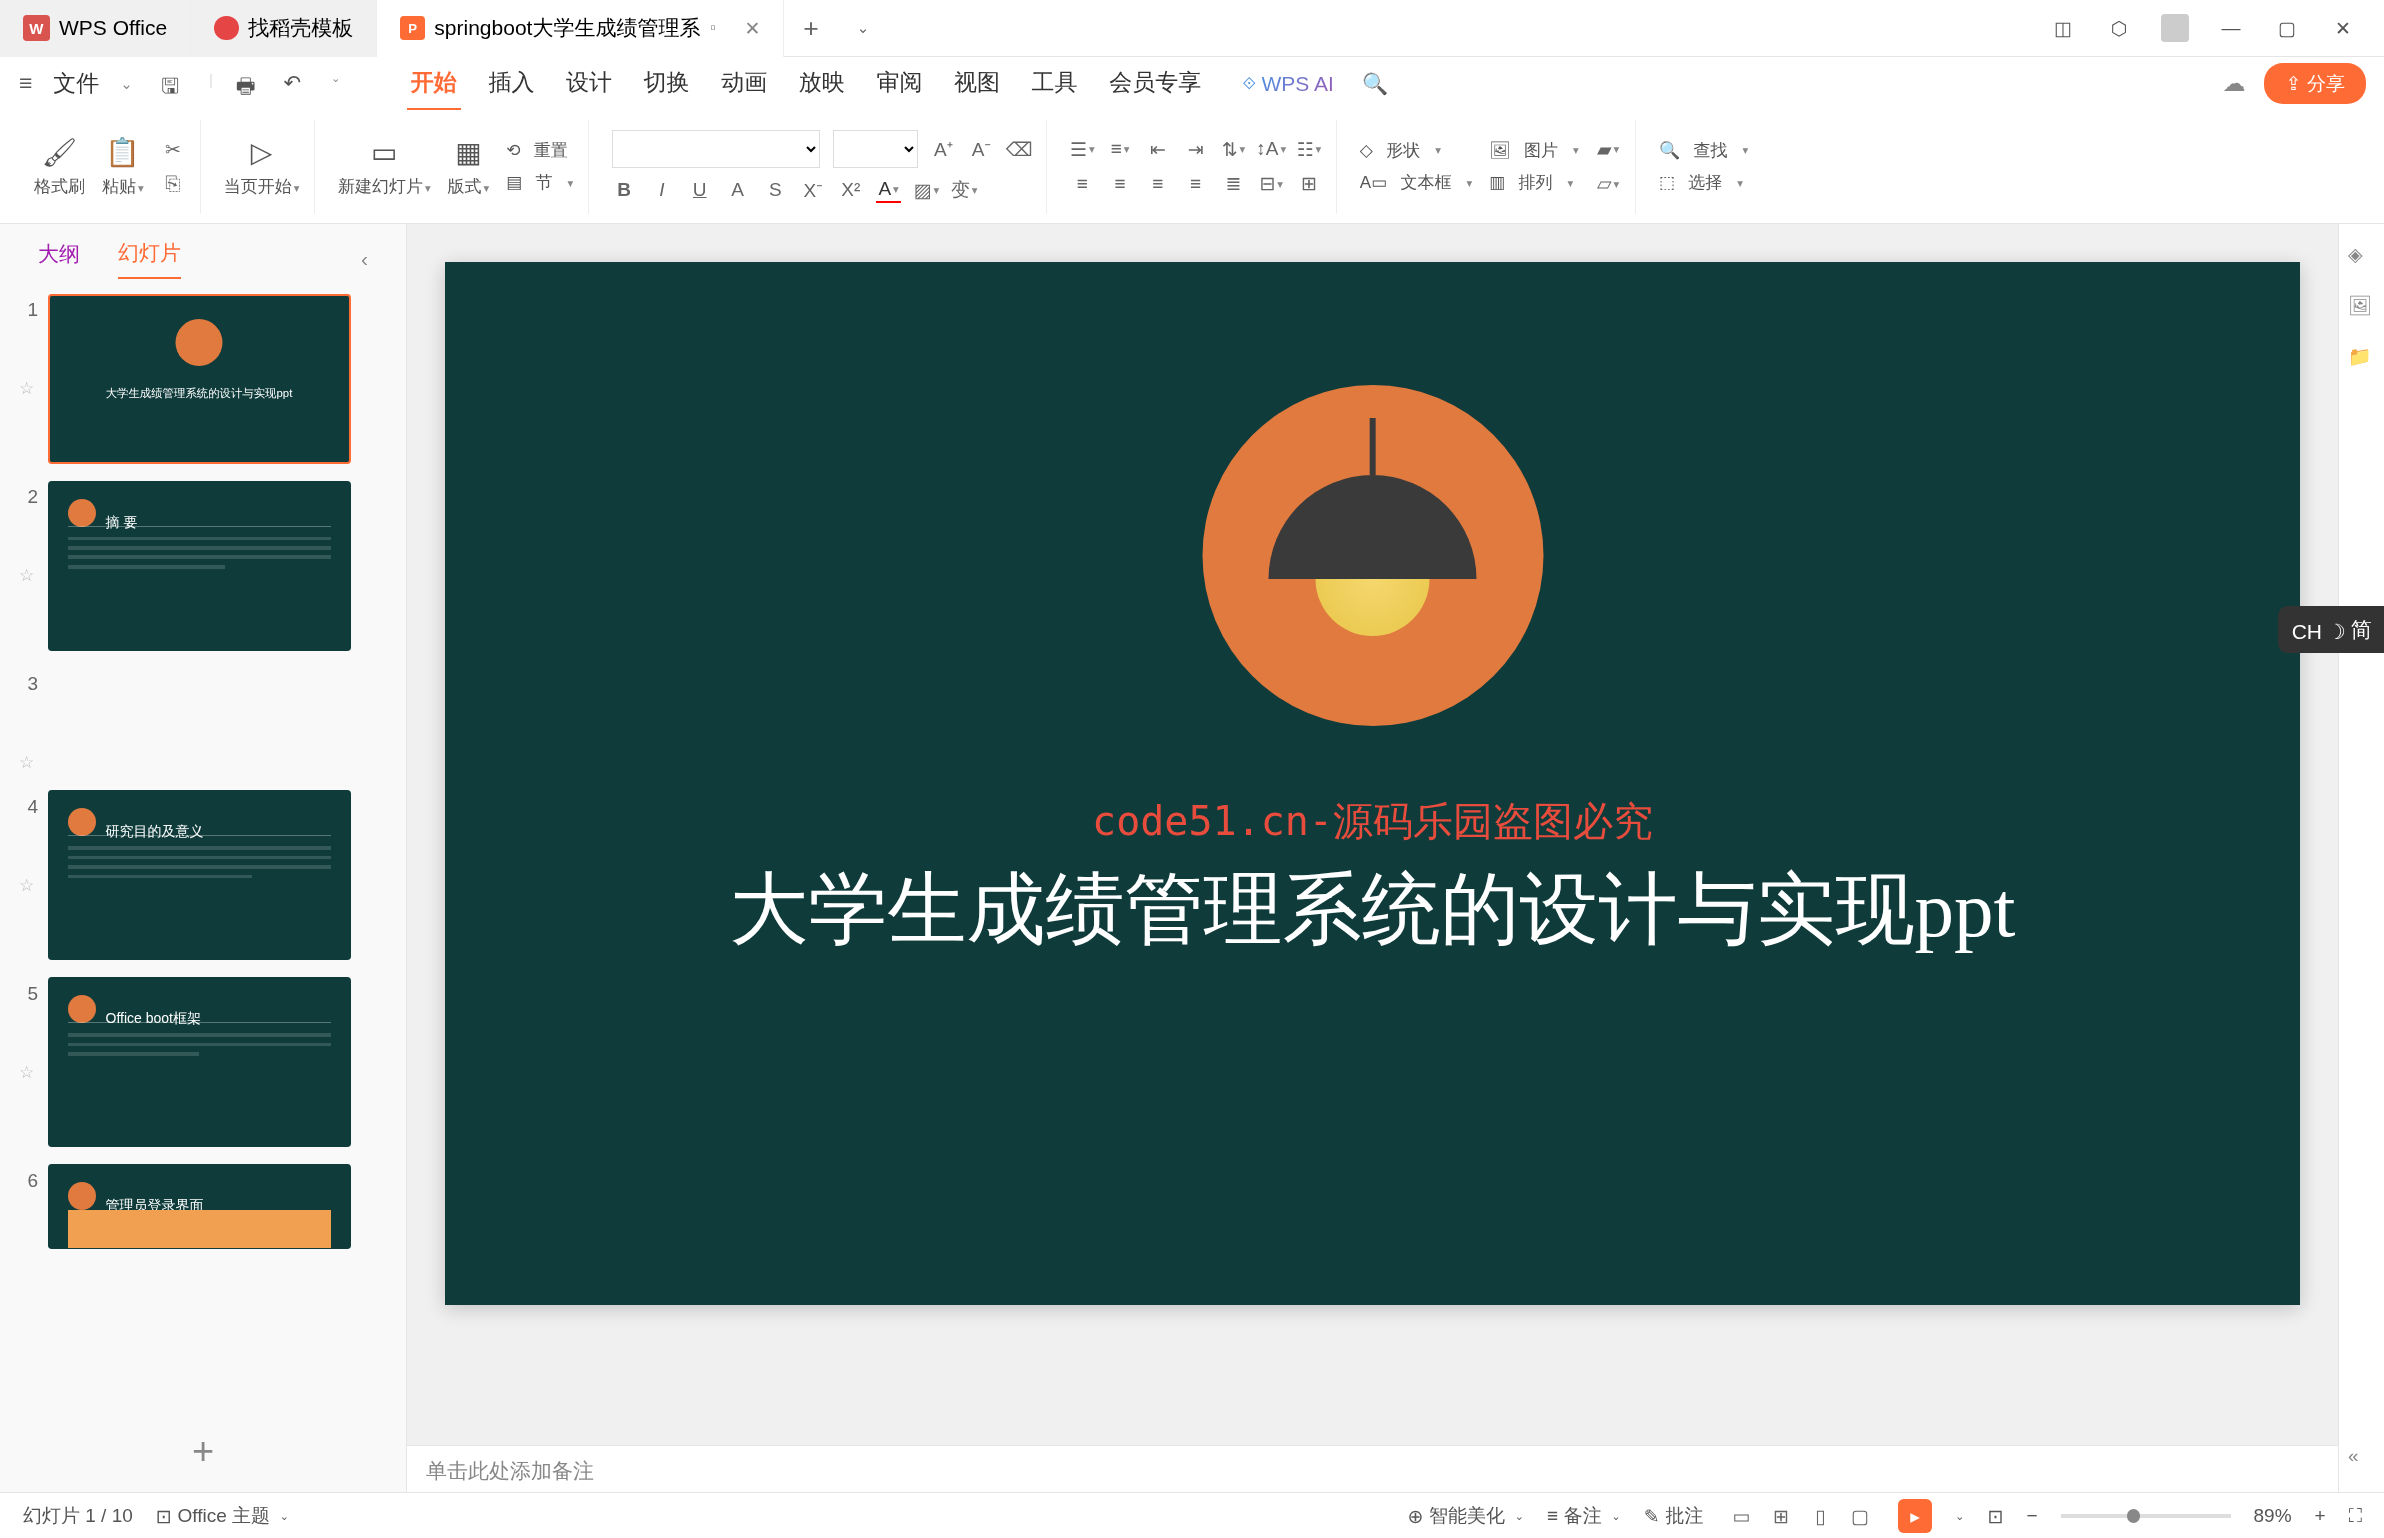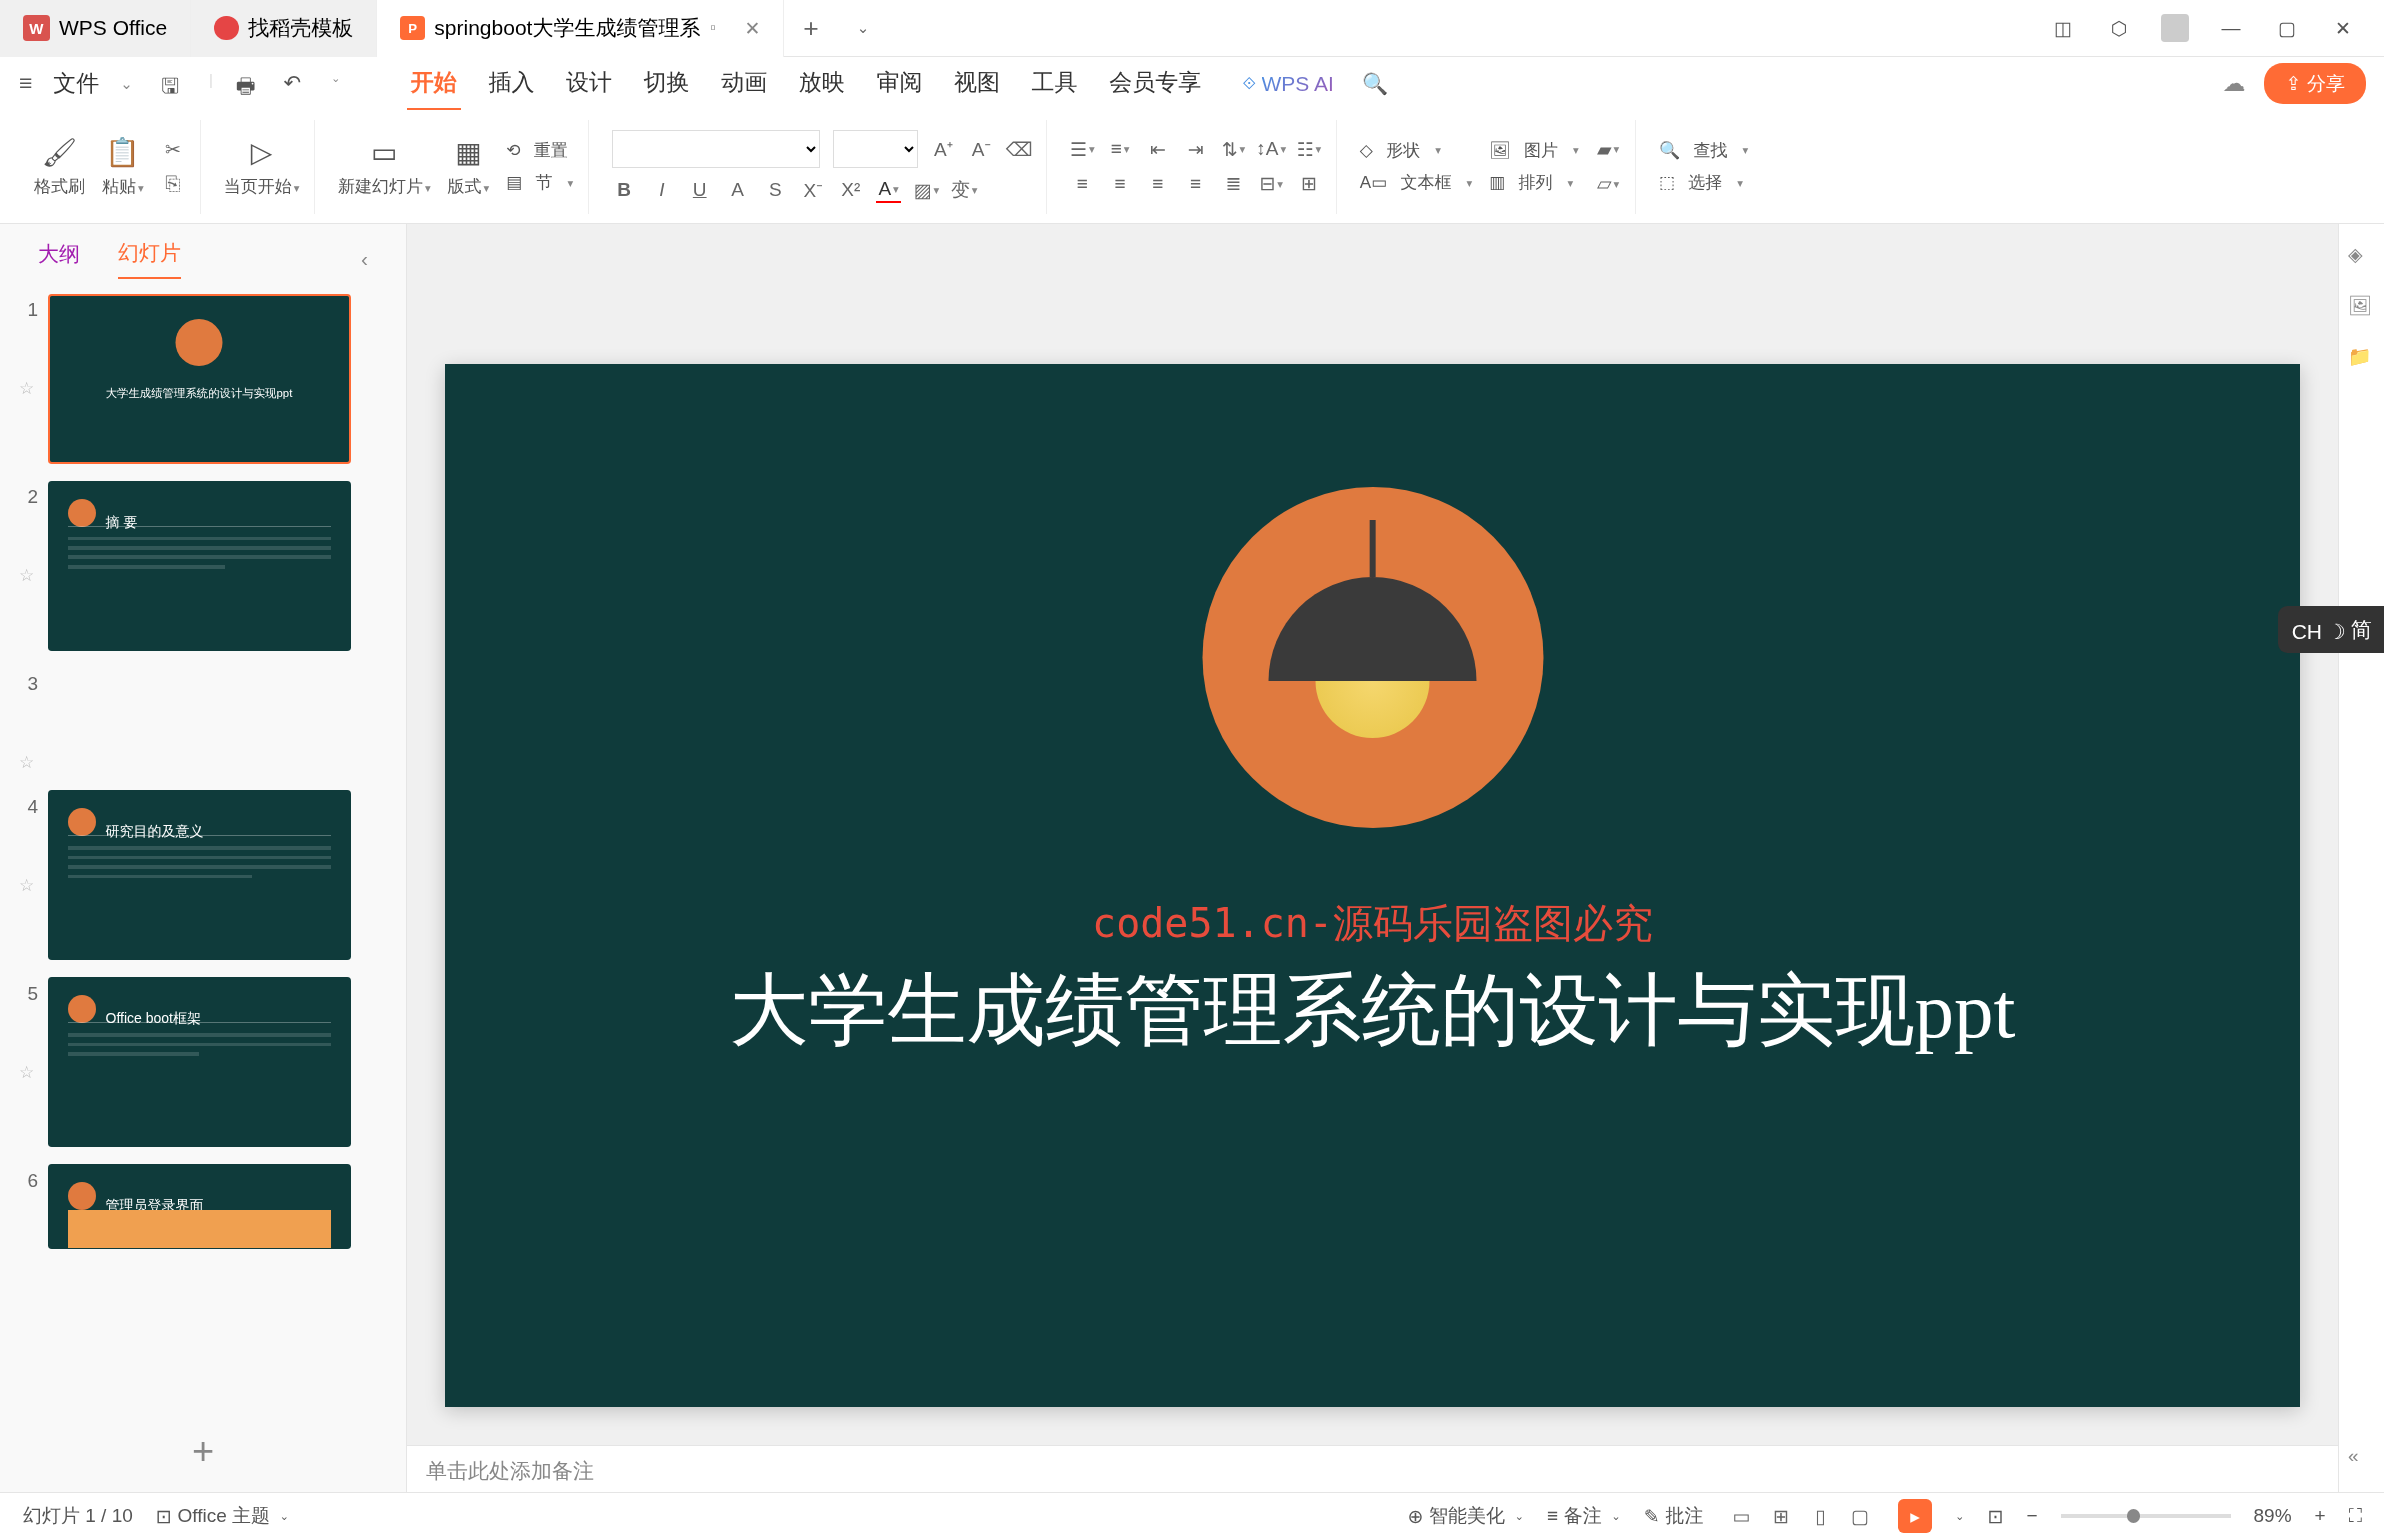--- a/index.html
+++ b/index.html
@@ -66,21 +66,21 @@
 .thumb-circle-sm { width: 28px; height: 28px; top: 17px; left: 19px; }
 .thumb-title-text { position: absolute; color: #fff; font-size: 13.2px; }
 .thumb-lines { position: absolute; left: 19px; right: 19px; }
 .thumb-line { height: 3.8px; background: rgba(255,255,255,0.15); margin-bottom: 5.7px; }
 .thumb-heading { position: absolute; left: 57px; top: 32px; color: #fff; font-size: 14px; font-weight: 500; }
 .thumb-underline { position: absolute; left: 19px; top: 44px; right: 19px; height: 0.9px; background: rgba(255,255,255,0.3); }
 .add-slide { text-align: center; font-size: 38px; color: #888; padding: 19px; }
 
 
 .editor { flex: 1; background: #f0f0f0; display: flex; flex-direction: column; position: relative; }
-.slide-canvas { flex: 1; display: flex; align-items: flex-end; justify-content: center; padding: 38px; }
+.slide-canvas { flex: 1; display: flex; align-items: flex-start; justify-content: center; padding: 38px; }
 .slide { width: 100%; max-width: 1893px; aspect-ratio: 16/9; background: #0f3b3b; position: relative; box-shadow: 0 3.8px 19px rgba(0,0,0,0.2); }
 .slide-lamp-circle { width: 341px; height: 341px; background: #e07a3f; border-radius: 50%; position: absolute; top: 123px; left: 50%; transform: translateX(-50%); display: flex; align-items: center; justify-content: center; }
 .slide-lamp { position: relative; }
 .lamp-shade { width: 208px; height: 104px; background: #3a3a3a; border-radius: 104px 104px 0 0; }
 .lamp-glow { width: 114px; height: 57px; background: radial-gradient(ellipse at top, #f5d76e, #e8c547); border-radius: 0 0 57px 57px; margin: 0 auto; }
 .lamp-cord { width: 5.7px; height: 57px; background: #3a3a3a; position: absolute; top: -57px; left: 50%; transform: translateX(-50%); }
 .red-watermark { position: absolute; top: 51%; left: 50%; transform: translateX(-50%); color: #e74c3c; font-size: 40px; font-family: monospace; z-index: 20; }
 .slide-title { position: absolute; top: 57%; left: 0; right: 0; text-align: center; color: #fff; font-size: 79px; font-family: "SimSun", serif; }
 .notes-bar { height: 47px; padding: 11.4px 19px; color: #888; font-size: 21px; background: #fff; border-top: 0.9px solid #e5e5e5; }
 

